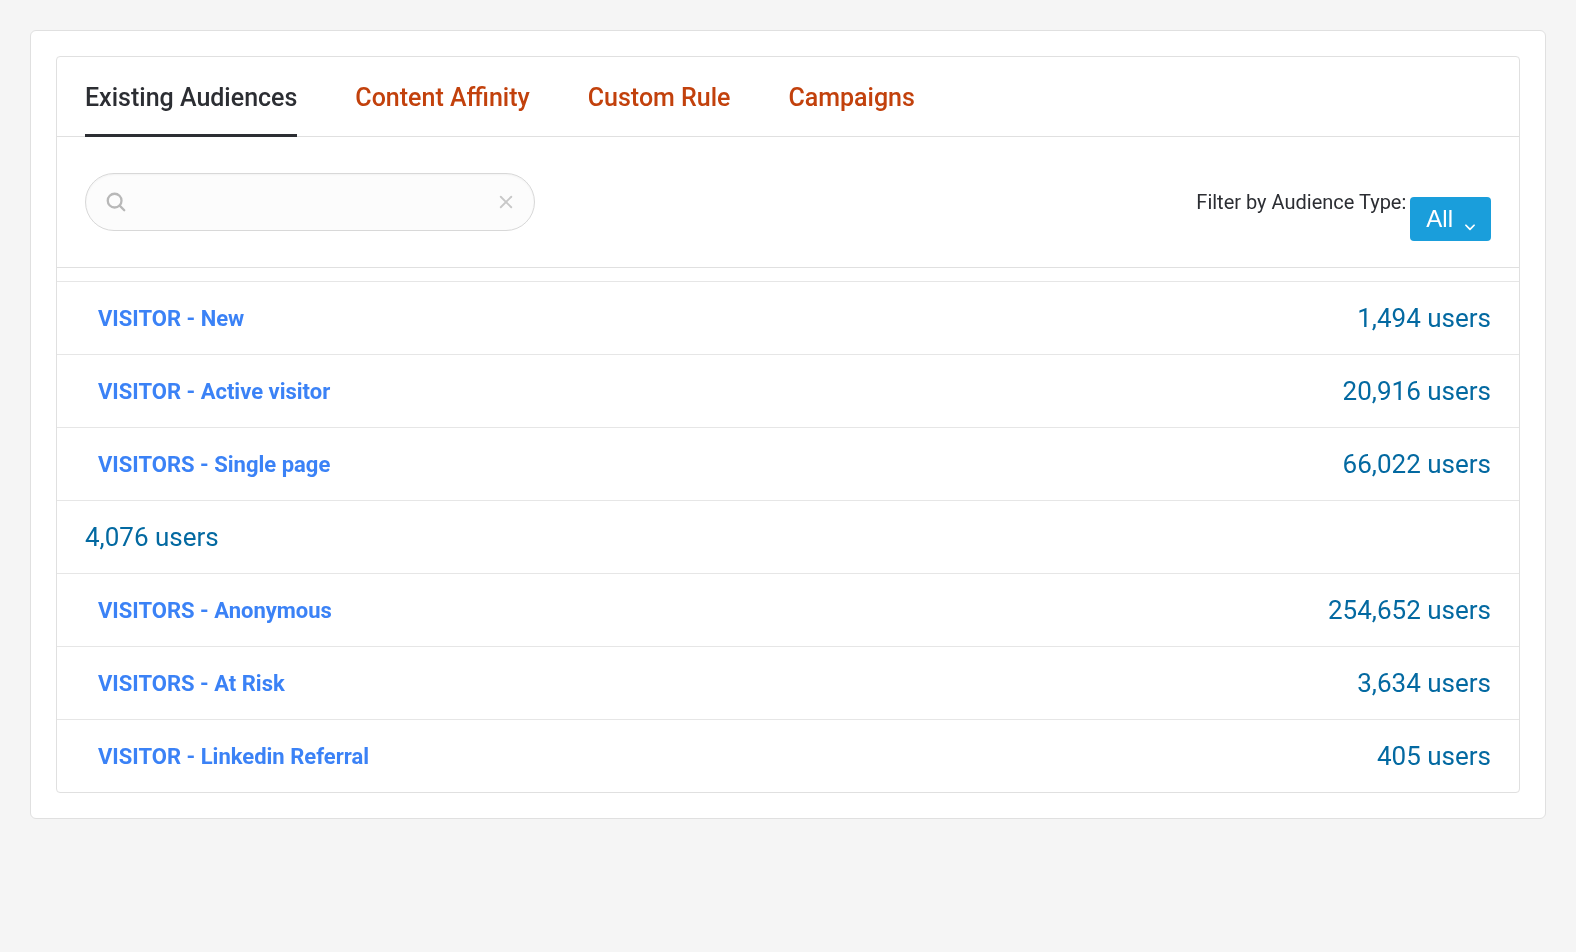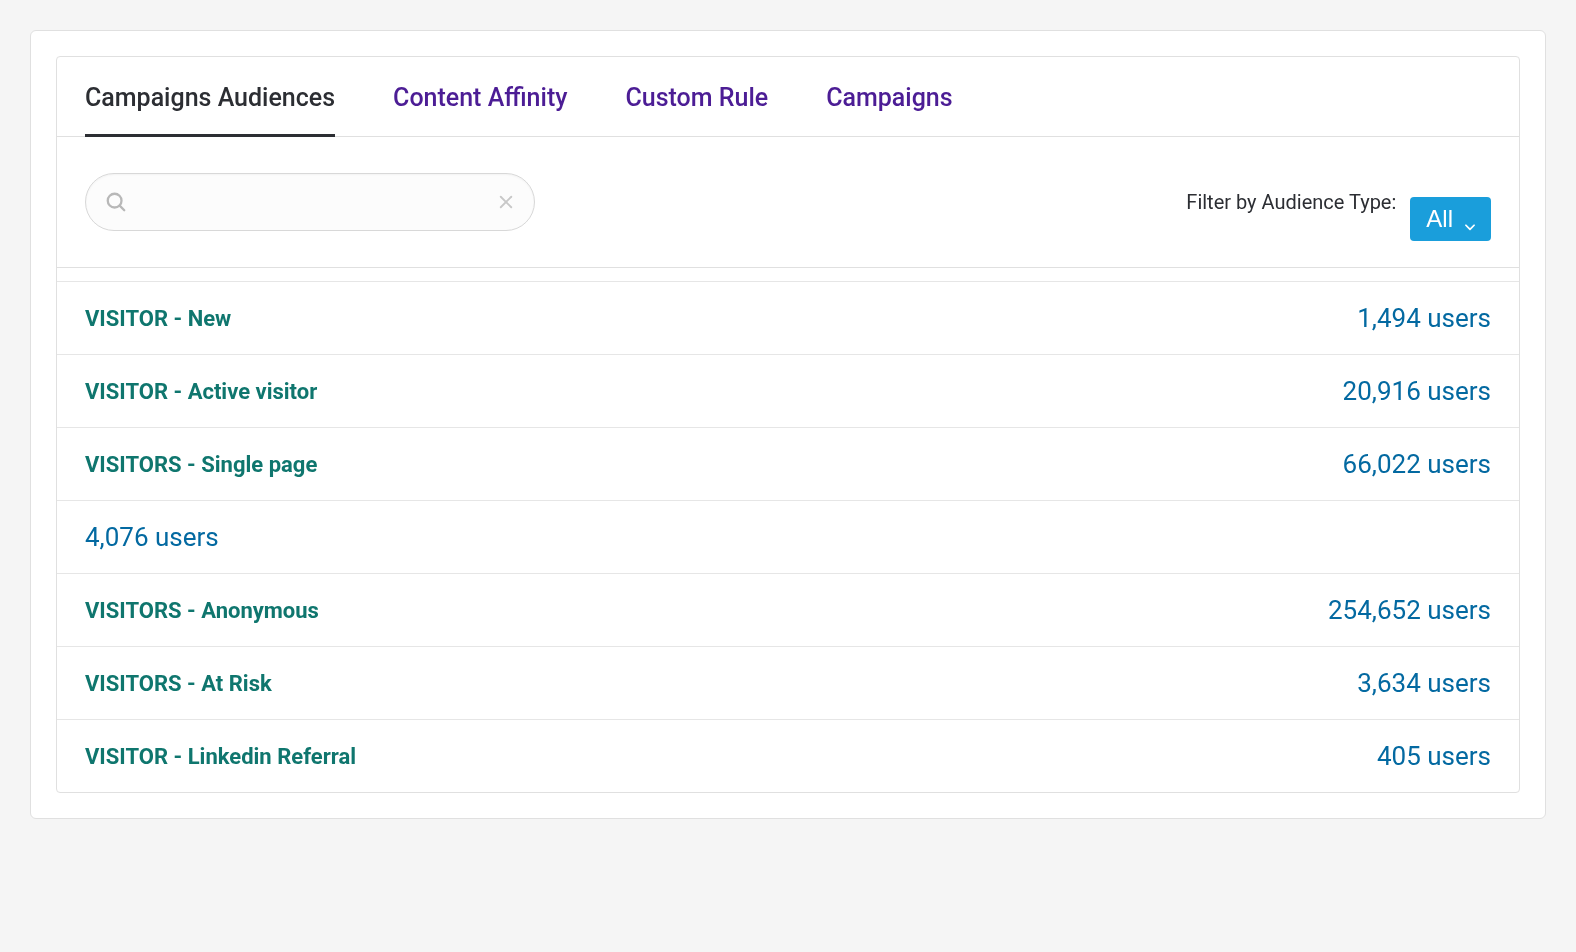--- a/index.html
+++ b/index.html
@@ -28,21 +28,21 @@
     .tabs {
       display: flex;
       padding: 0 28px;
       border-bottom: 1px solid #e0e0e0;
       gap: 58px;
     }
     .tab {
       padding: 26px 0 22px 0;
       font-size: 25px;
       font-weight: 500;
-      color: #4c1d95;
+      color: #c2410c;
       cursor: pointer;
       border-bottom: 3px solid transparent;
       margin-bottom: -1px;
     }
     .tab.active {
       color: #2c2e33;
       border-bottom-color: #2c2e33;
     }
     .toolbar {
       display: flex;
@@ -81,21 +81,21 @@
       top: 50%;
       transform: translateY(-50%);
       width: 18px;
       height: 18px;
       color: #c8c8c8;
       cursor: pointer;
     }
     .filter-group {
       display: flex;
       align-items: center;
-      gap: 14px;
+      gap: 4px;
     }
     .filter-label {
       font-size: 20px;
       color: #2c2e33;
     }
     .filter-dropdown {
       background: #1a9edb;
       color: #ffffff;
       border: none;
       border-radius: 4px;
@@ -128,36 +128,37 @@
       padding: 21px 28px;
       border-bottom: 1px solid #e6e6e6;
       cursor: pointer;
     }
     .list-row:last-child {
       border-bottom: none;
     }
     .row-name {
       font-size: 22px;
       font-weight: 700;
-      color: #0f766e;
+      color: #3b82f6;
+      margin-left: 13px;
     }
     .row-count {
       font-size: 26px;
       font-weight: 400;
       color: #0369a1;
     }
   </style>
 </head>
 <body>
 
 <div class="outer-card">
   <div class="inner-card">
 
     <div class="tabs">
-      <div class="tab active">Campaigns Audiences</div>
+      <div class="tab active">Existing Audiences</div>
       <div class="tab">Content Affinity</div>
       <div class="tab">Custom Rule</div>
       <div class="tab">Campaigns</div>
     </div>
 
     <div class="toolbar">
       <div class="search-wrap">
         <span class="search-icon">
           <svg viewBox="0 0 24 24" fill="none" stroke="currentColor" stroke-width="2.5" stroke-linecap="round">
             <circle cx="10.5" cy="10.5" r="7.5"></circle>

